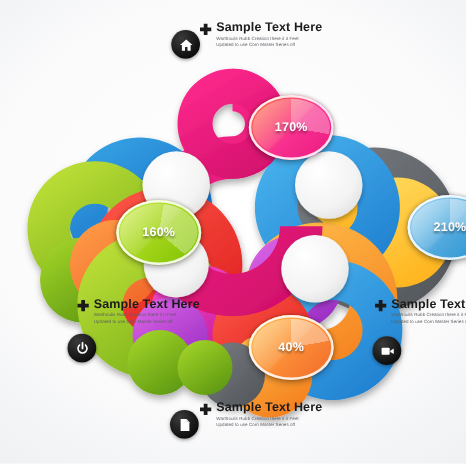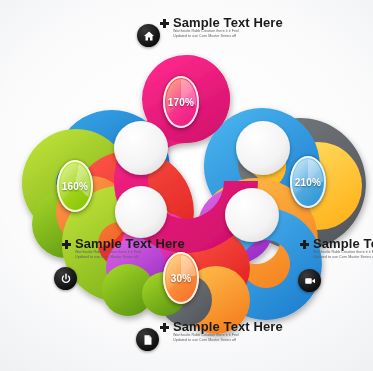--- a/index.html
+++ b/index.html
@@ -11,23 +11,23 @@
   #stage{
     position:relative;width:373px;height:371px;overflow:hidden;
     background:
       radial-gradient(ellipse 420px 360px at 50% 45%, #ffffff 0%, #fbfbfc 45%, #eceef0 78%, #e2e5e8 100%);
   }
   
   #art{position:absolute;left:0;top:0;width:373px;height:371px;}
 
   
   .gauge{
-    position:absolute;width:36px;height:52px;border-radius:50%;
+    position:absolute;width:68px;height:52px;border-radius:50%;
     box-shadow:0 2px 5px rgba(0,0,0,.32), 0 0 0 1px rgba(255,255,255,.25) inset;
-    display:flex;align-items:center;justify-content:center;
+    display:flex;align-items:center;justify-content:center;margin-left:36px;
   }
   .gauge .ring{
     position:absolute;left:0;top:0;right:0;bottom:0;border-radius:50%;
     border:2.5px solid rgba(255,255,255,.85);
     box-sizing:border-box;
     box-shadow:0 0 3px rgba(0,0,0,.25);
   }
   .gauge .gloss{
     position:absolute;left:3px;top:3px;right:3px;bottom:3px;border-radius:50%;
     background:linear-gradient(135deg, rgba(255,255,255,.45) 0%, rgba(255,255,255,.12) 48%, rgba(255,255,255,0) 52%);
@@ -53,21 +53,21 @@
   .info{position:absolute;}
   .info .plus{
     position:absolute;left:0;top:1px;width:9px;height:9px;
   }
   .info .plus:before,.info .plus:after{
     content:"";position:absolute;background:#1b1b1b;
   }
   .info .plus:before{left:3.4px;top:0;width:2.2px;height:9px;}
   .info .plus:after{left:0;top:3.4px;width:9px;height:2.2px;}
   .info .ttl{
-    margin:0 0 2px 13px;font-size:13px;font-weight:bold;color:#1b1b1b;
+    margin:0 0 2px 13px;font-size:10px;font-weight:bold;color:#1b1b1b;
     letter-spacing:.1px;line-height:9px;white-space:nowrap;
   }
   .info .body{
     margin:0 0 0 13px;font-size:3.6px;color:#5d6065;line-height:4.6px;
     width:78px;letter-spacing:.05px;
   }
 
   #info-top   {left:160px;top:18px;}
   #info-left  {left:62px; top:239px;}
   #info-right {left:300px;top:239px;}
@@ -251,21 +251,21 @@
     <div class="wedge" style="background:conic-gradient(from 0deg, rgba(255,255,255,.34) 0deg 90deg, rgba(255,255,255,0) 90deg 360deg);"></div>
     <div class="gloss"></div>
     <div class="ring"></div>
     <span class="val">210%</span>
   </div>
 
   <div class="gauge" id="g-bottom" style="background:linear-gradient(135deg,#ffc14d 0%,#fa8b36 55%,#f2682a 100%);">
     <div class="wedge" style="background:conic-gradient(from 0deg, rgba(255,255,255,.36) 0deg 80deg, rgba(255,255,255,0) 80deg 360deg);"></div>
     <div class="gloss"></div>
     <div class="ring"></div>
-    <span class="val">30%</span>
+    <span class="val">40%</span>
   </div>
 
   <div class="info" id="info-top">
     <span class="plus"></span>
     <p class="ttl">Sample Text Here</p>
     <p class="body">Warthoulis Rubb Creation there it it Feel Updated to use Corn Master Series off</p>
   </div>
 
   <div class="info" id="info-left">
     <span class="plus"></span>

